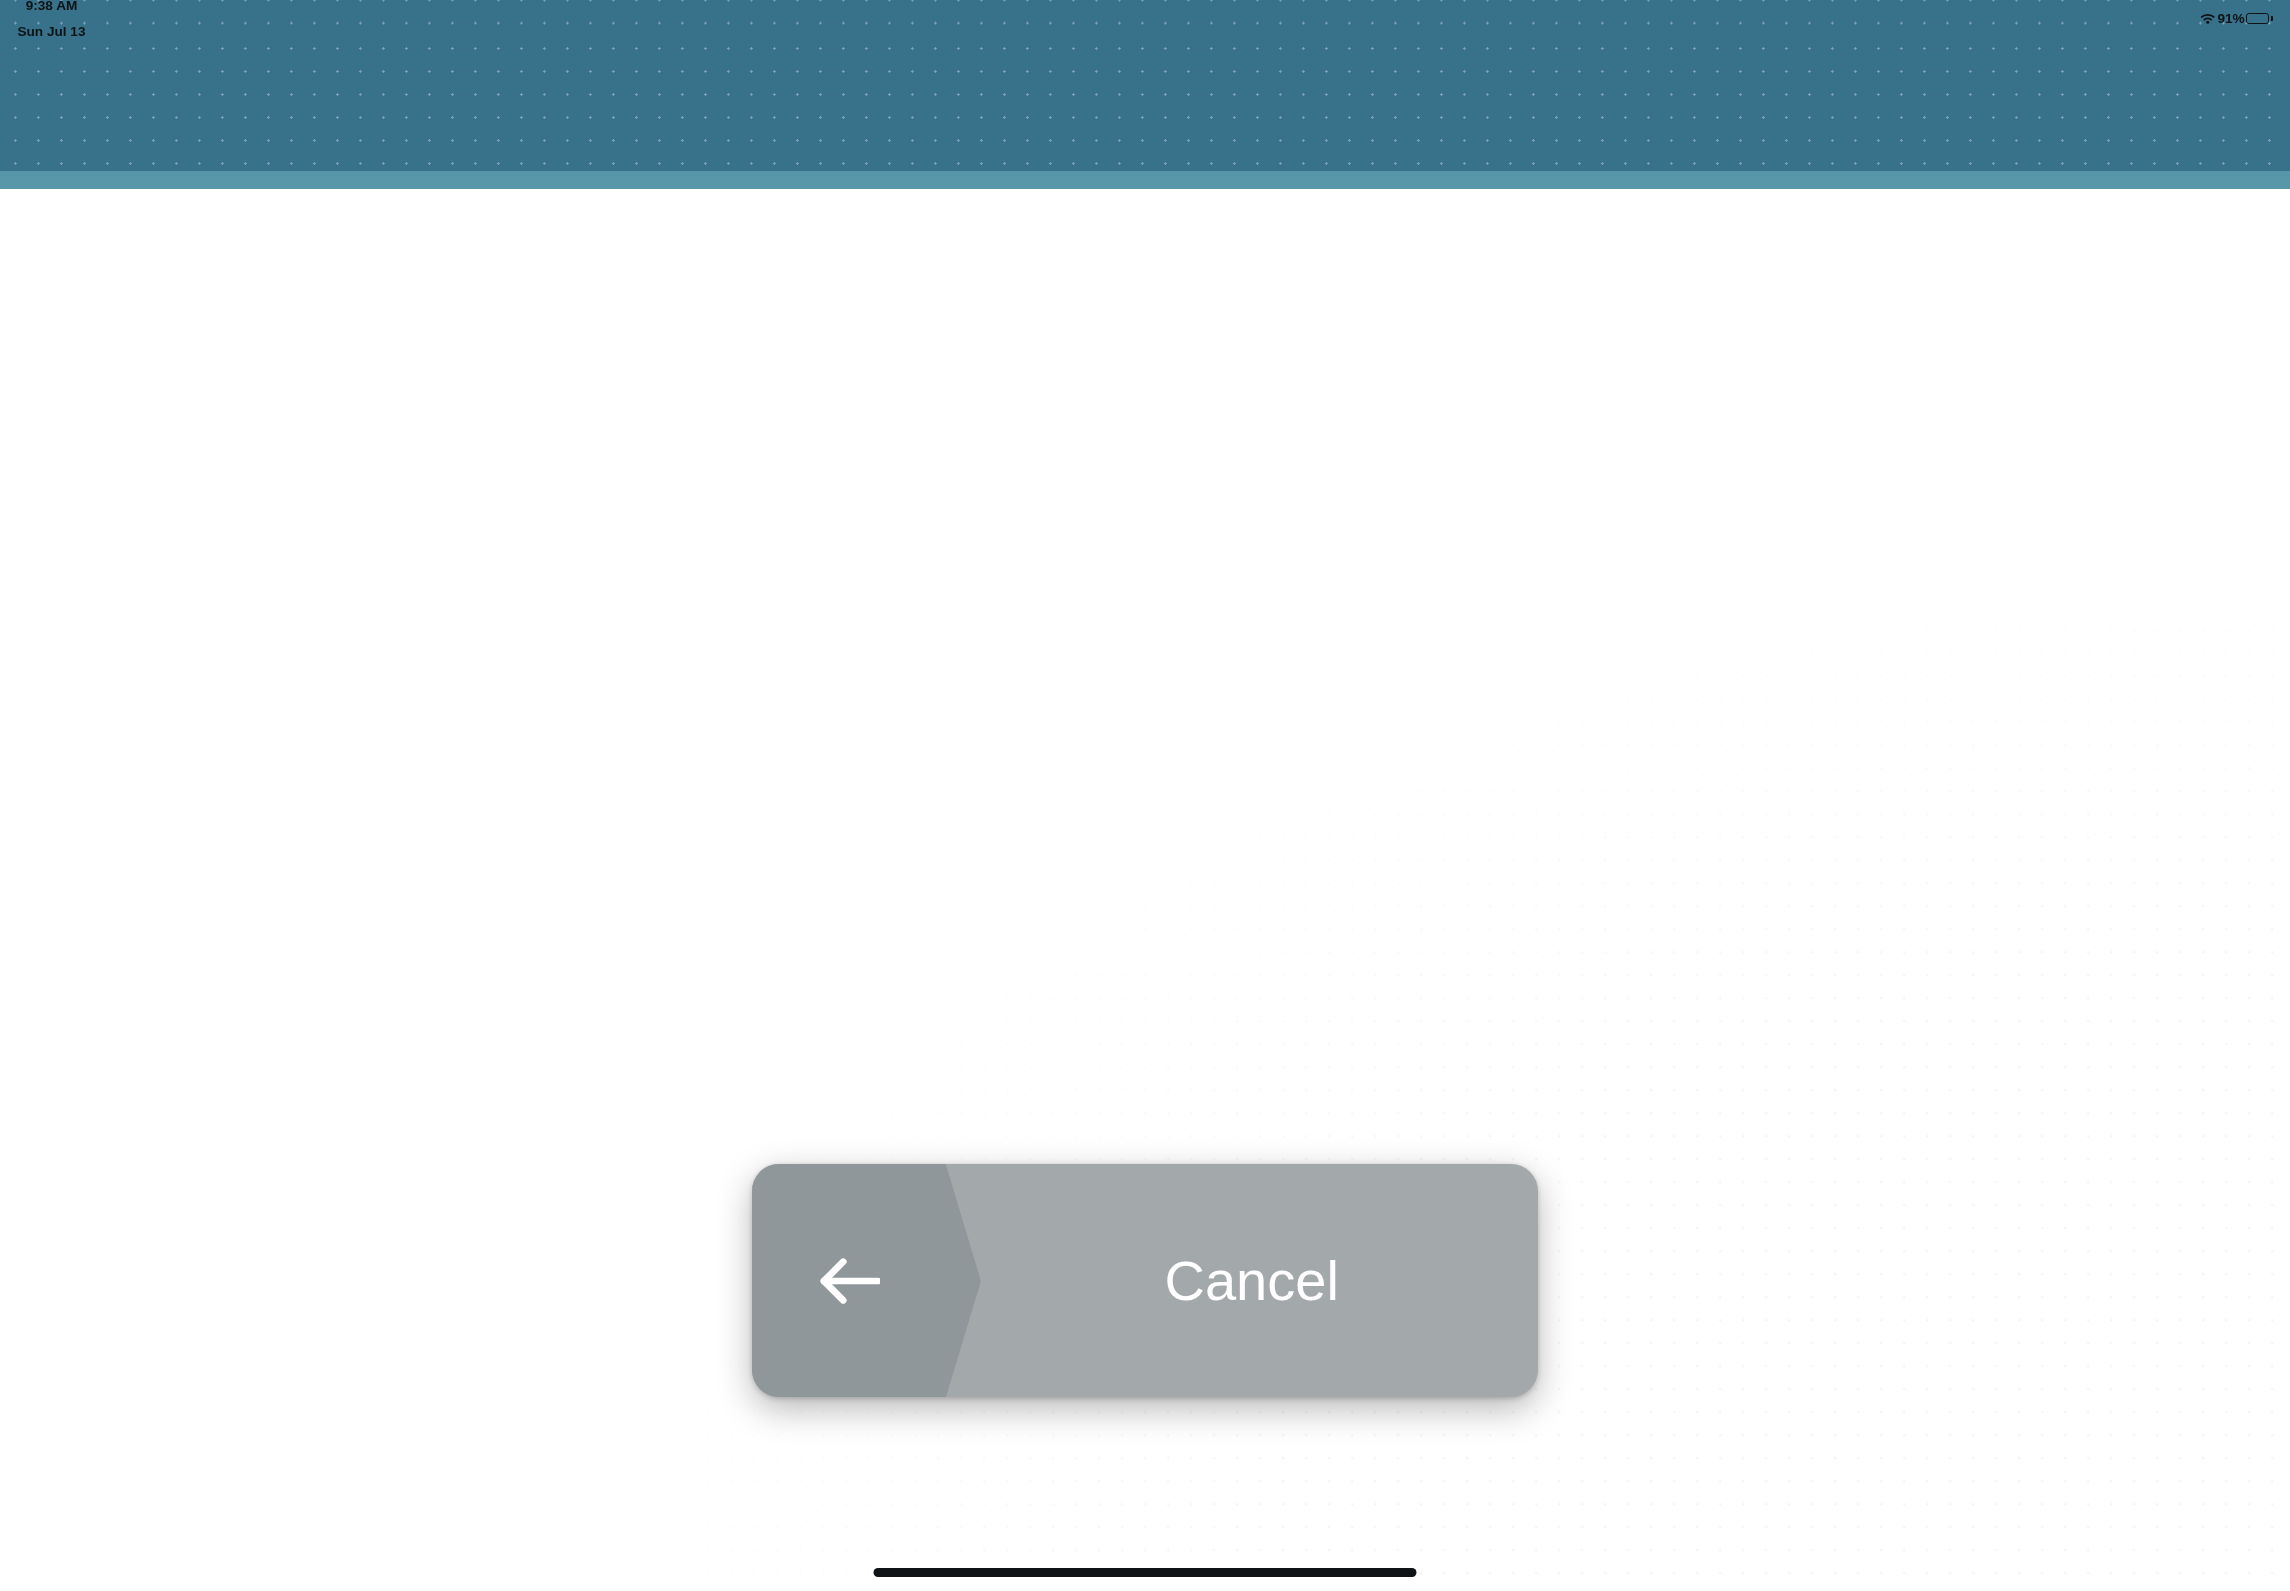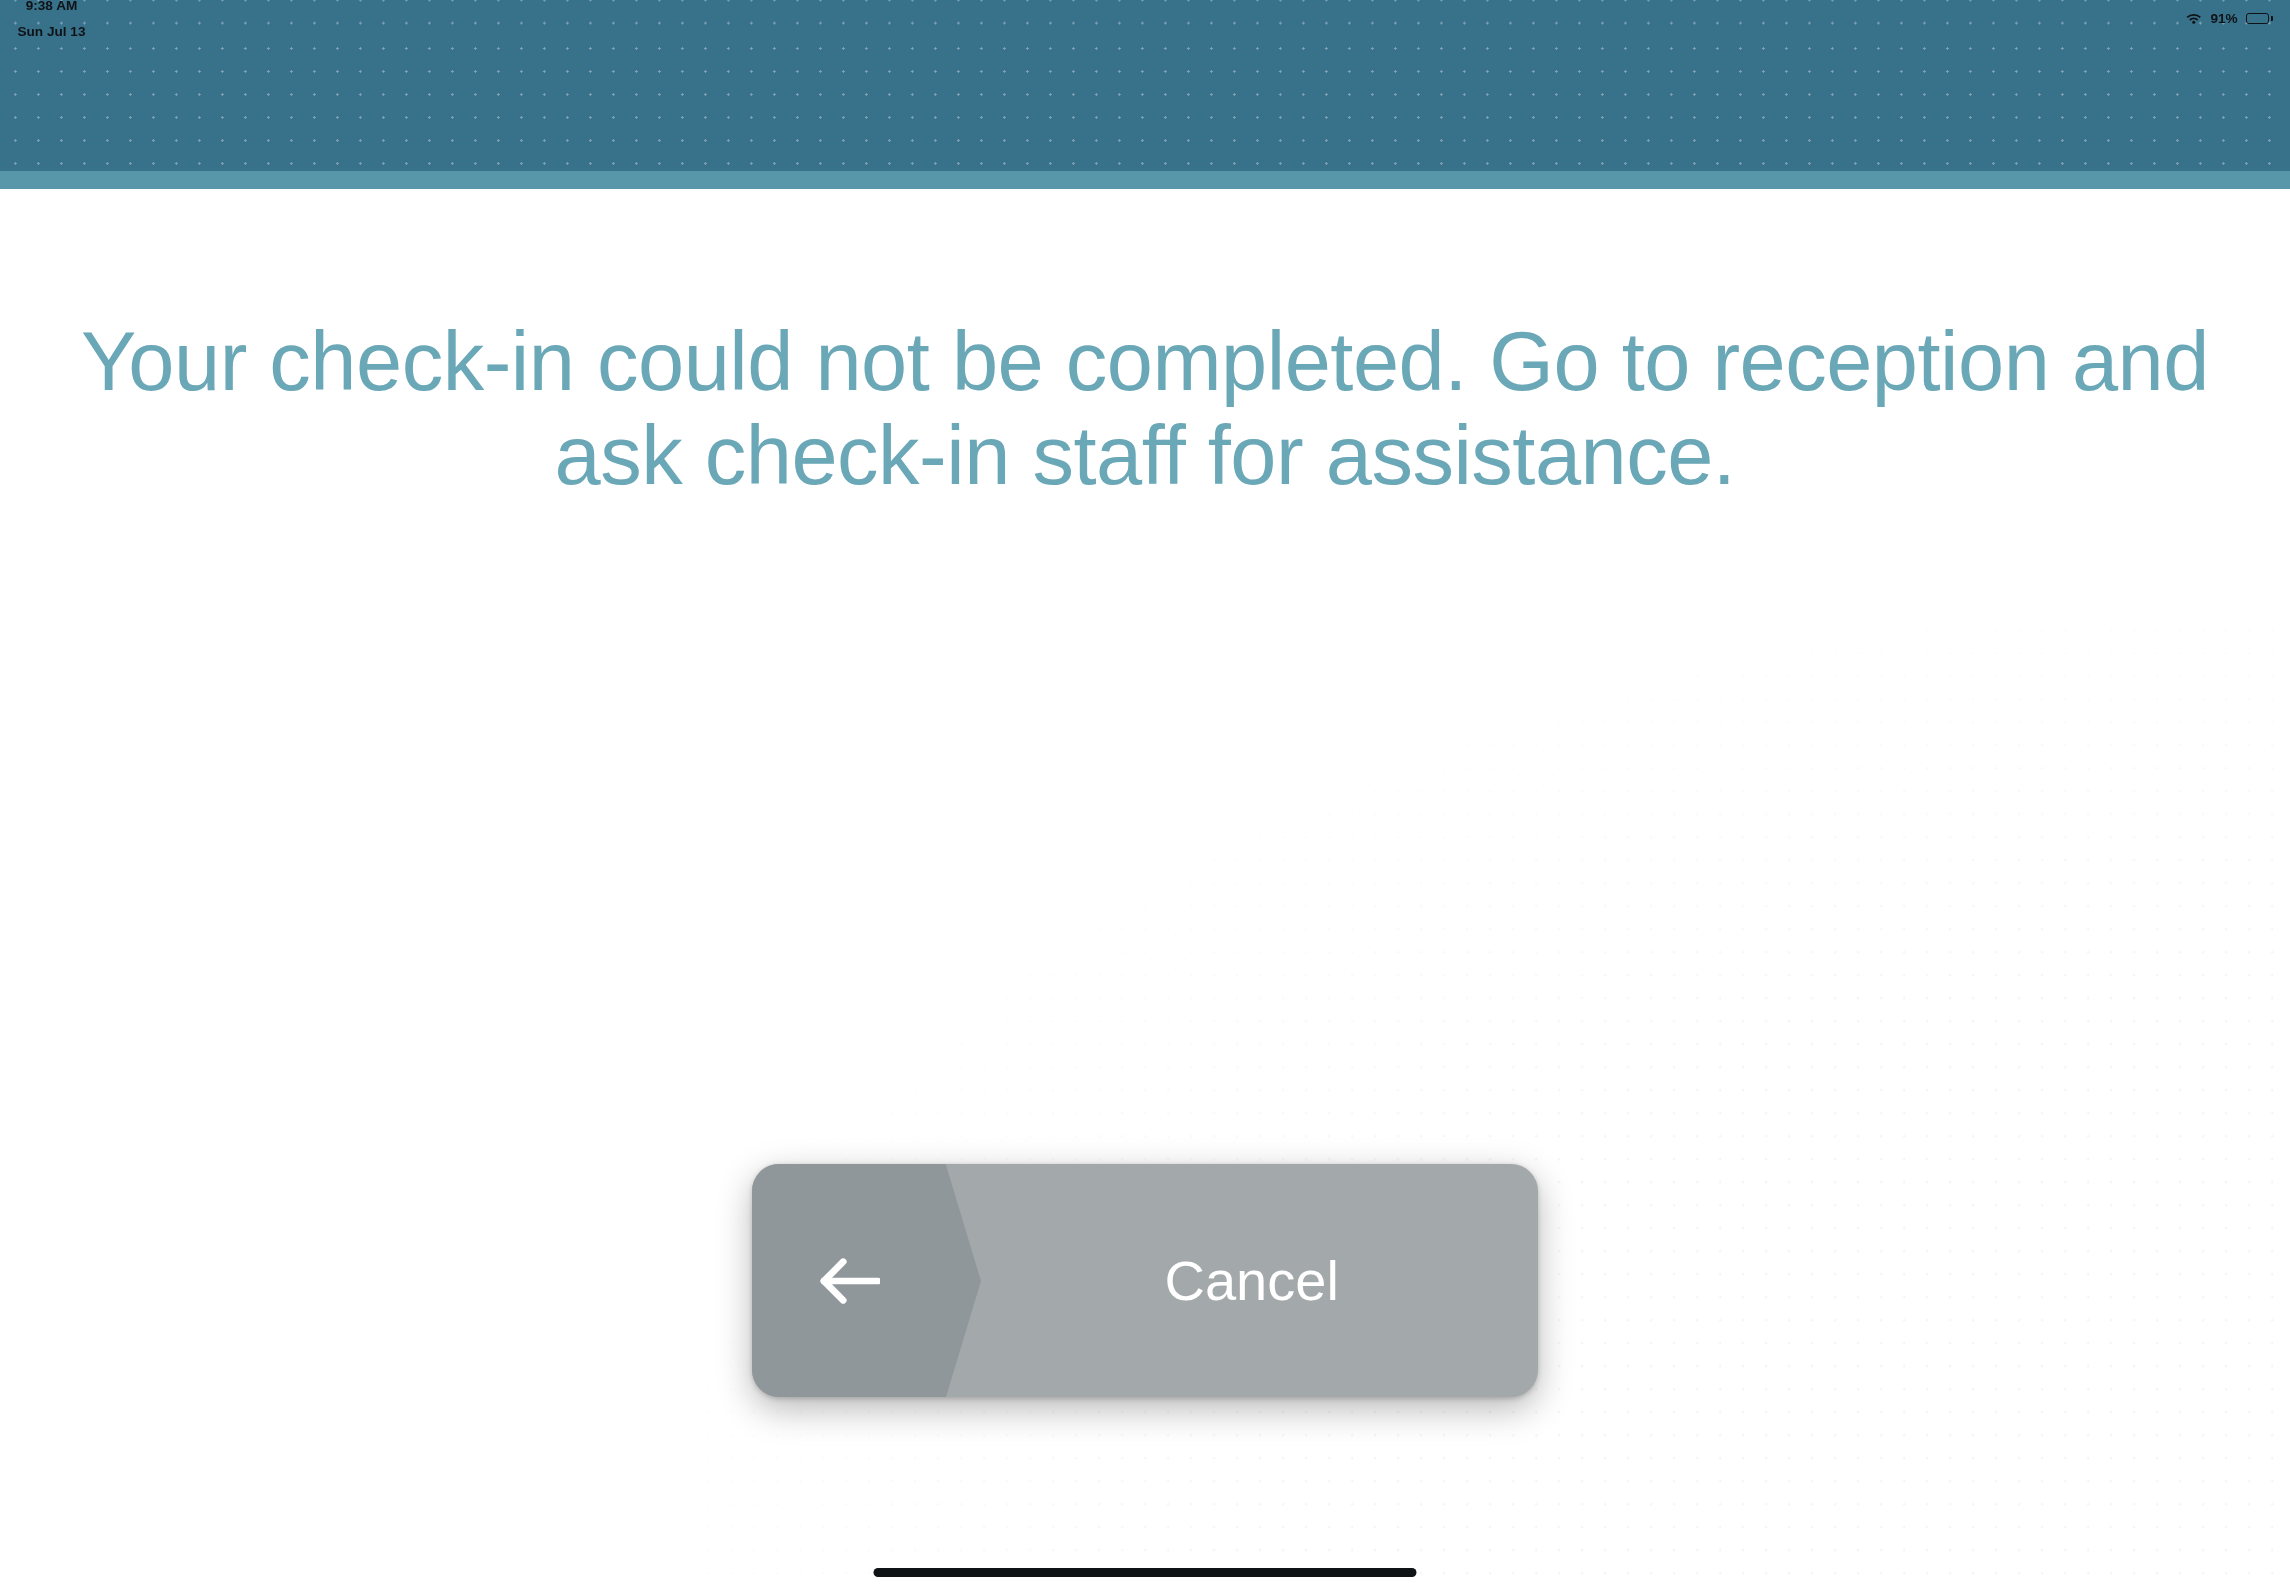--- a/index.html
+++ b/index.html
@@ -28,21 +28,21 @@
       background-position: 3.9px 11.6px;
       display: flex;
       align-items: center;
       justify-content: space-between;
       padding: 0 17.5px;
       font-size: 13.6px;
       font-weight: 600;
       color: #0f1316;
     }
     .status-left { display: flex; gap: 11.6px; align-items: center; flex-direction: column; }
-    .status-right { display: flex; gap: 8px; align-items: center; }
+    .status-right { display: flex; gap: 1px; align-items: center; }
     .wifi-icon svg { display:block; }
     .battery-wrap { display:flex; align-items:center; gap:1.9px; }
     .battery-shell {
       width: 23px; height: 11.6px;
       border: 1.4px solid #0f1316;
       border-radius: 2.9px;
       position: relative;
       padding: 1px;
     }
     .battery-fill {
@@ -189,21 +189,20 @@
       </span>
     </div>
   </div>
 
   <div class="header-band"></div>
   <div class="header-divider"></div>
 
   <div class="main">
     <div class="dots-overlay"></div>
 
-    <h1 class="message">Your check-in could not be completed. Go to reception and ask check-in staff for assistance.</h1>
 
     <button class="cancel-btn">
       <span class="cancel-icon-slot">
         <svg width="62" height="52" viewBox="0 0 64 54" fill="none">
           <path d="M62 27H6" stroke="#ffffff" stroke-width="7" stroke-linecap="round"></path>
           <path d="M26 7L6 27l20 20" stroke="#ffffff" stroke-width="7" stroke-linecap="round" stroke-linejoin="round"></path>
         </svg>
       </span>
       <span class="cancel-label-slot">
         <span class="cancel-label">Cancel</span>

